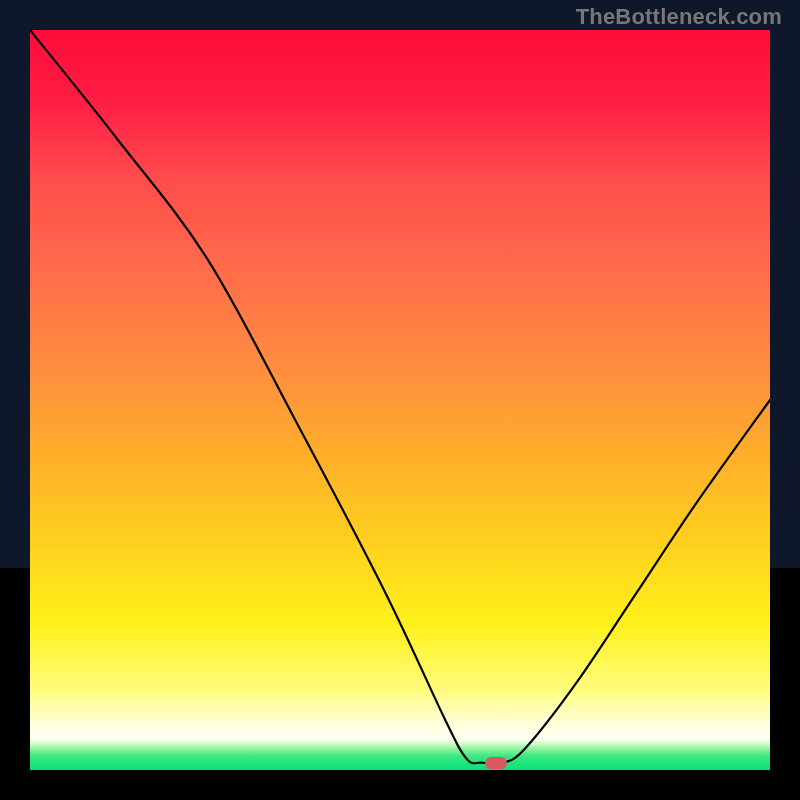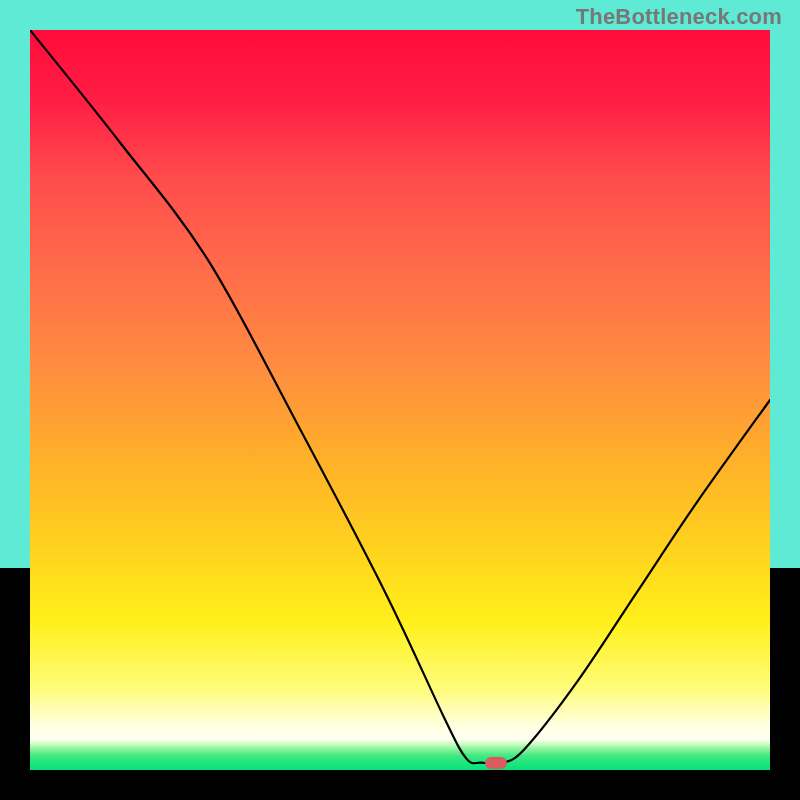--- a/index.html
+++ b/index.html
@@ -8,21 +8,21 @@
     width: 800px;
     height: 800px;
     background: #000;
     overflow: hidden;
     font-family: Arial, Helvetica, sans-serif;
   }
   .frame {
     position: relative;
     width: 800px;
     height: 568px;
-    background: #5eead4;
+    background: #0f172a;
   }
   .watermark {
     position: absolute;
     top: 4px;
     right: 18px;
     color: #777;
     font-size: 22px;
     font-weight: 600;
     letter-spacing: 0.2px;
     z-index: 5;

